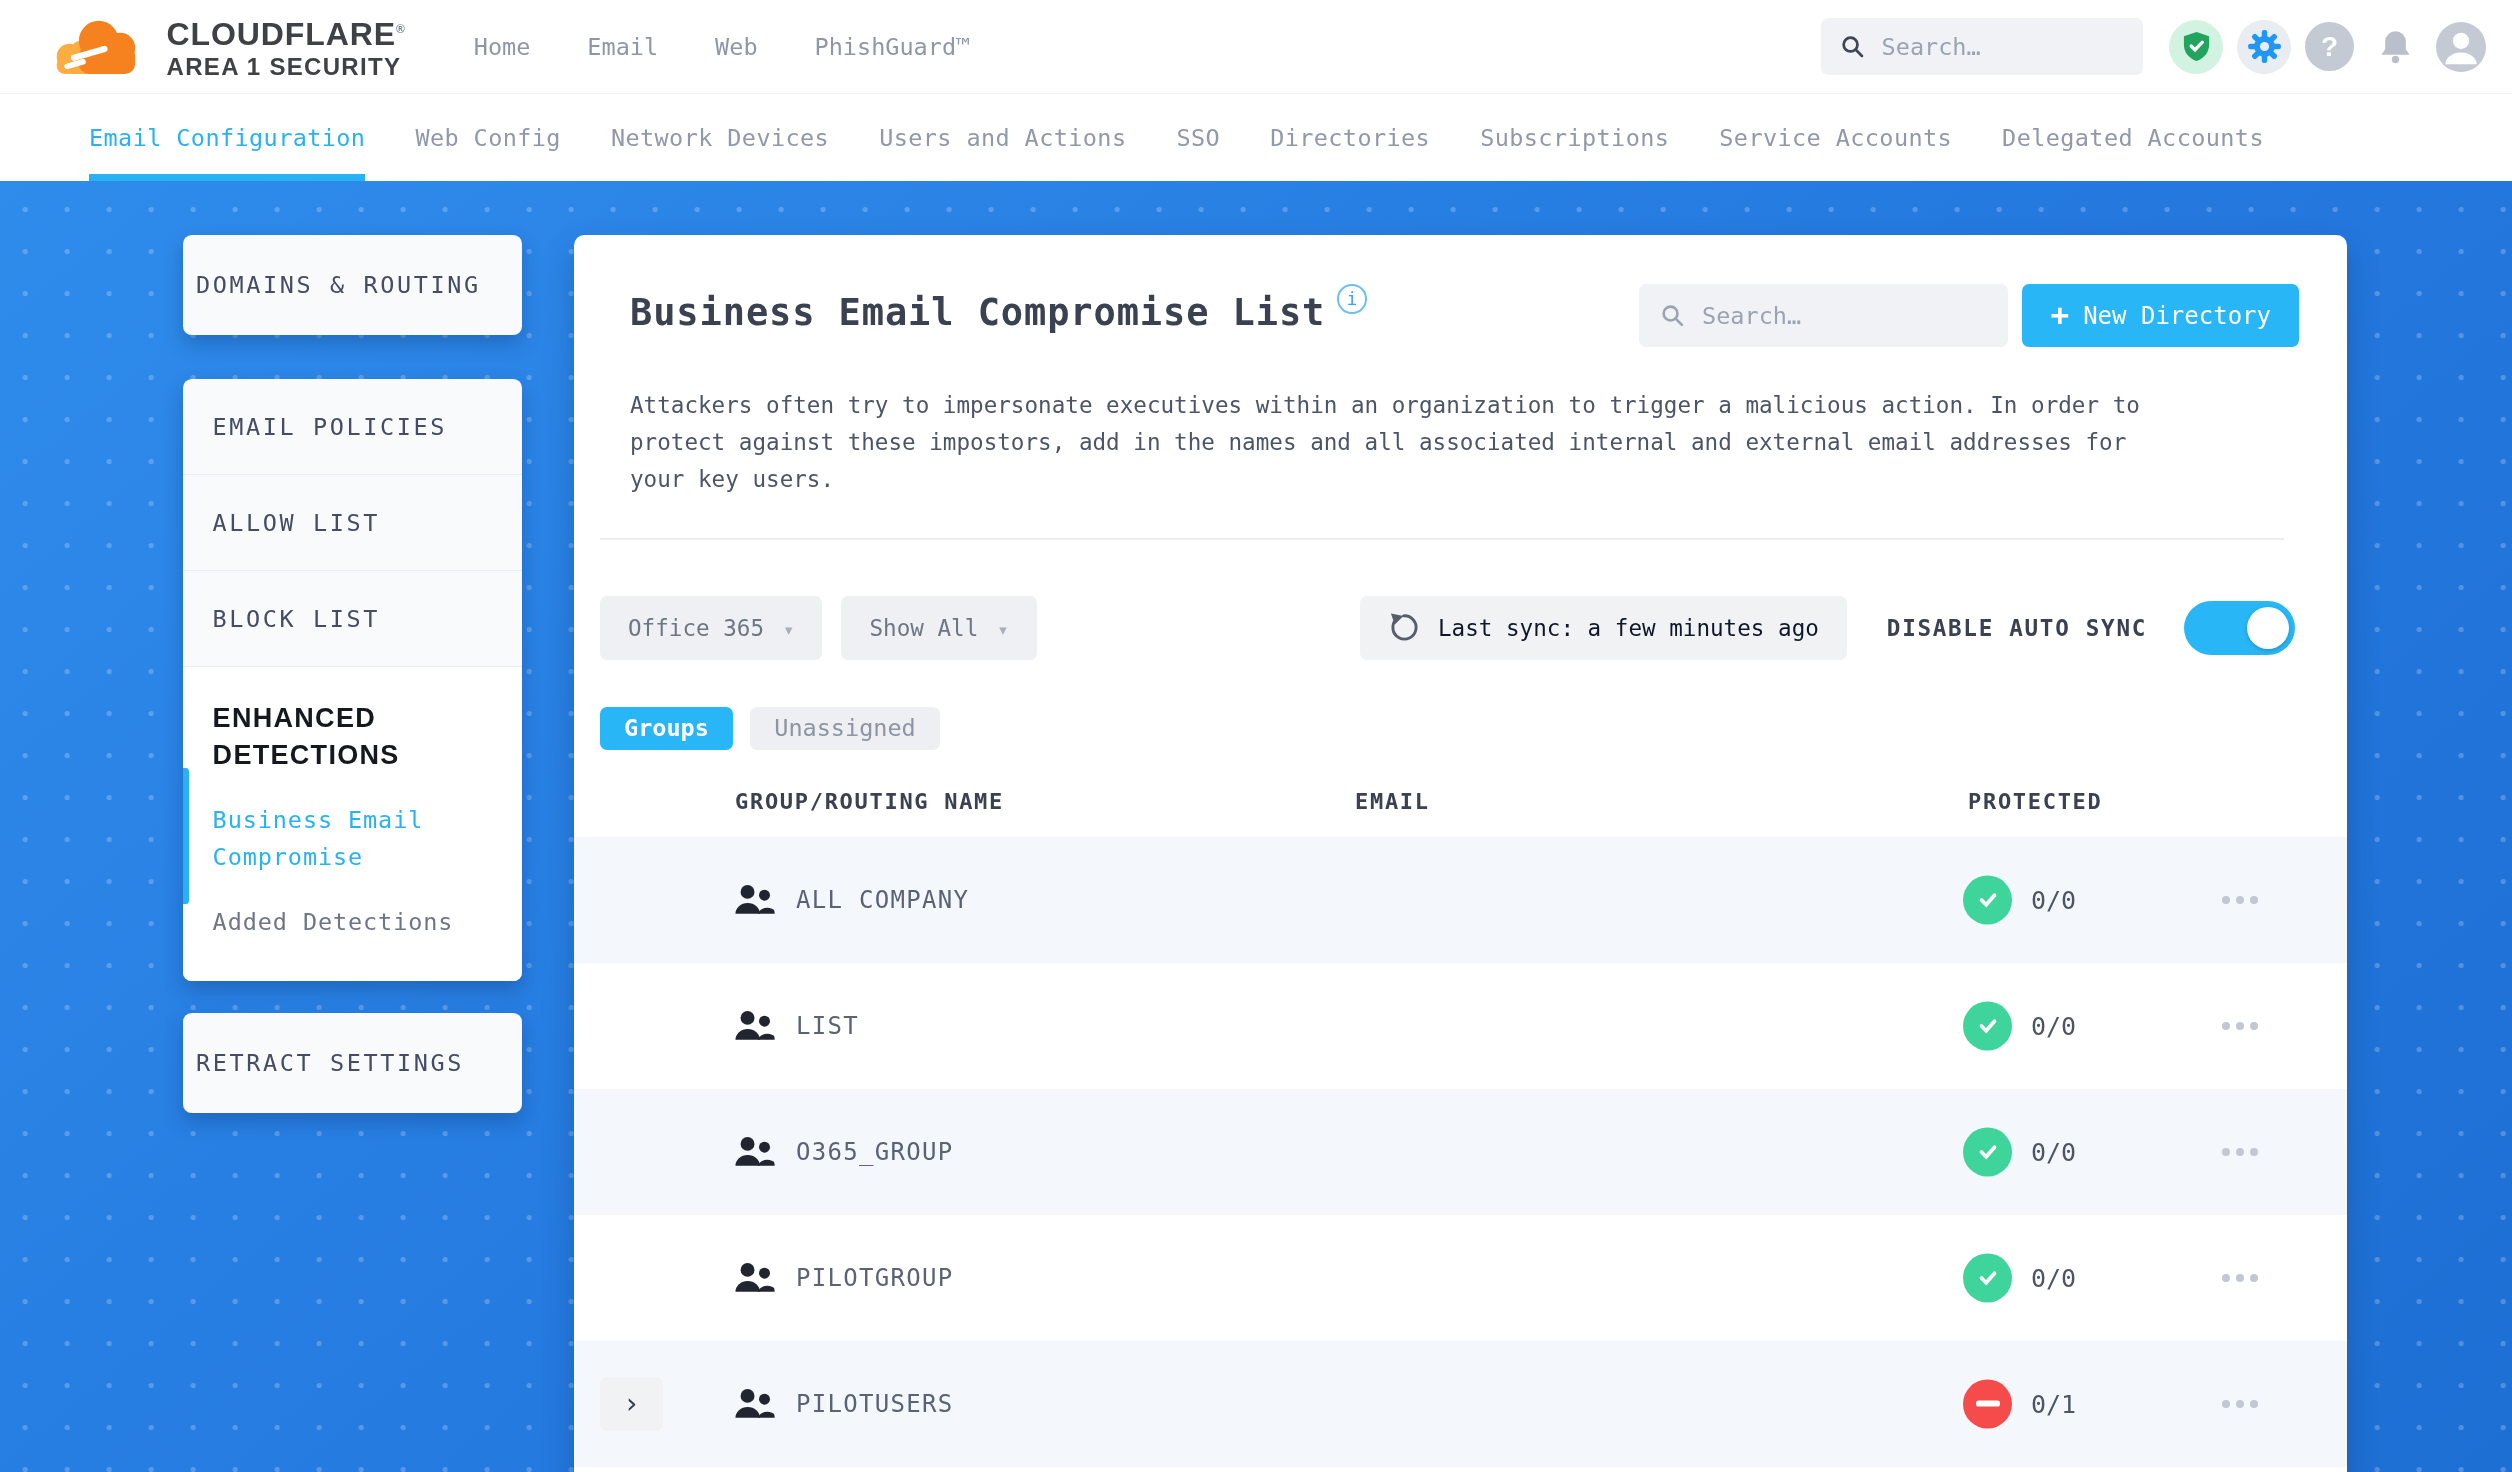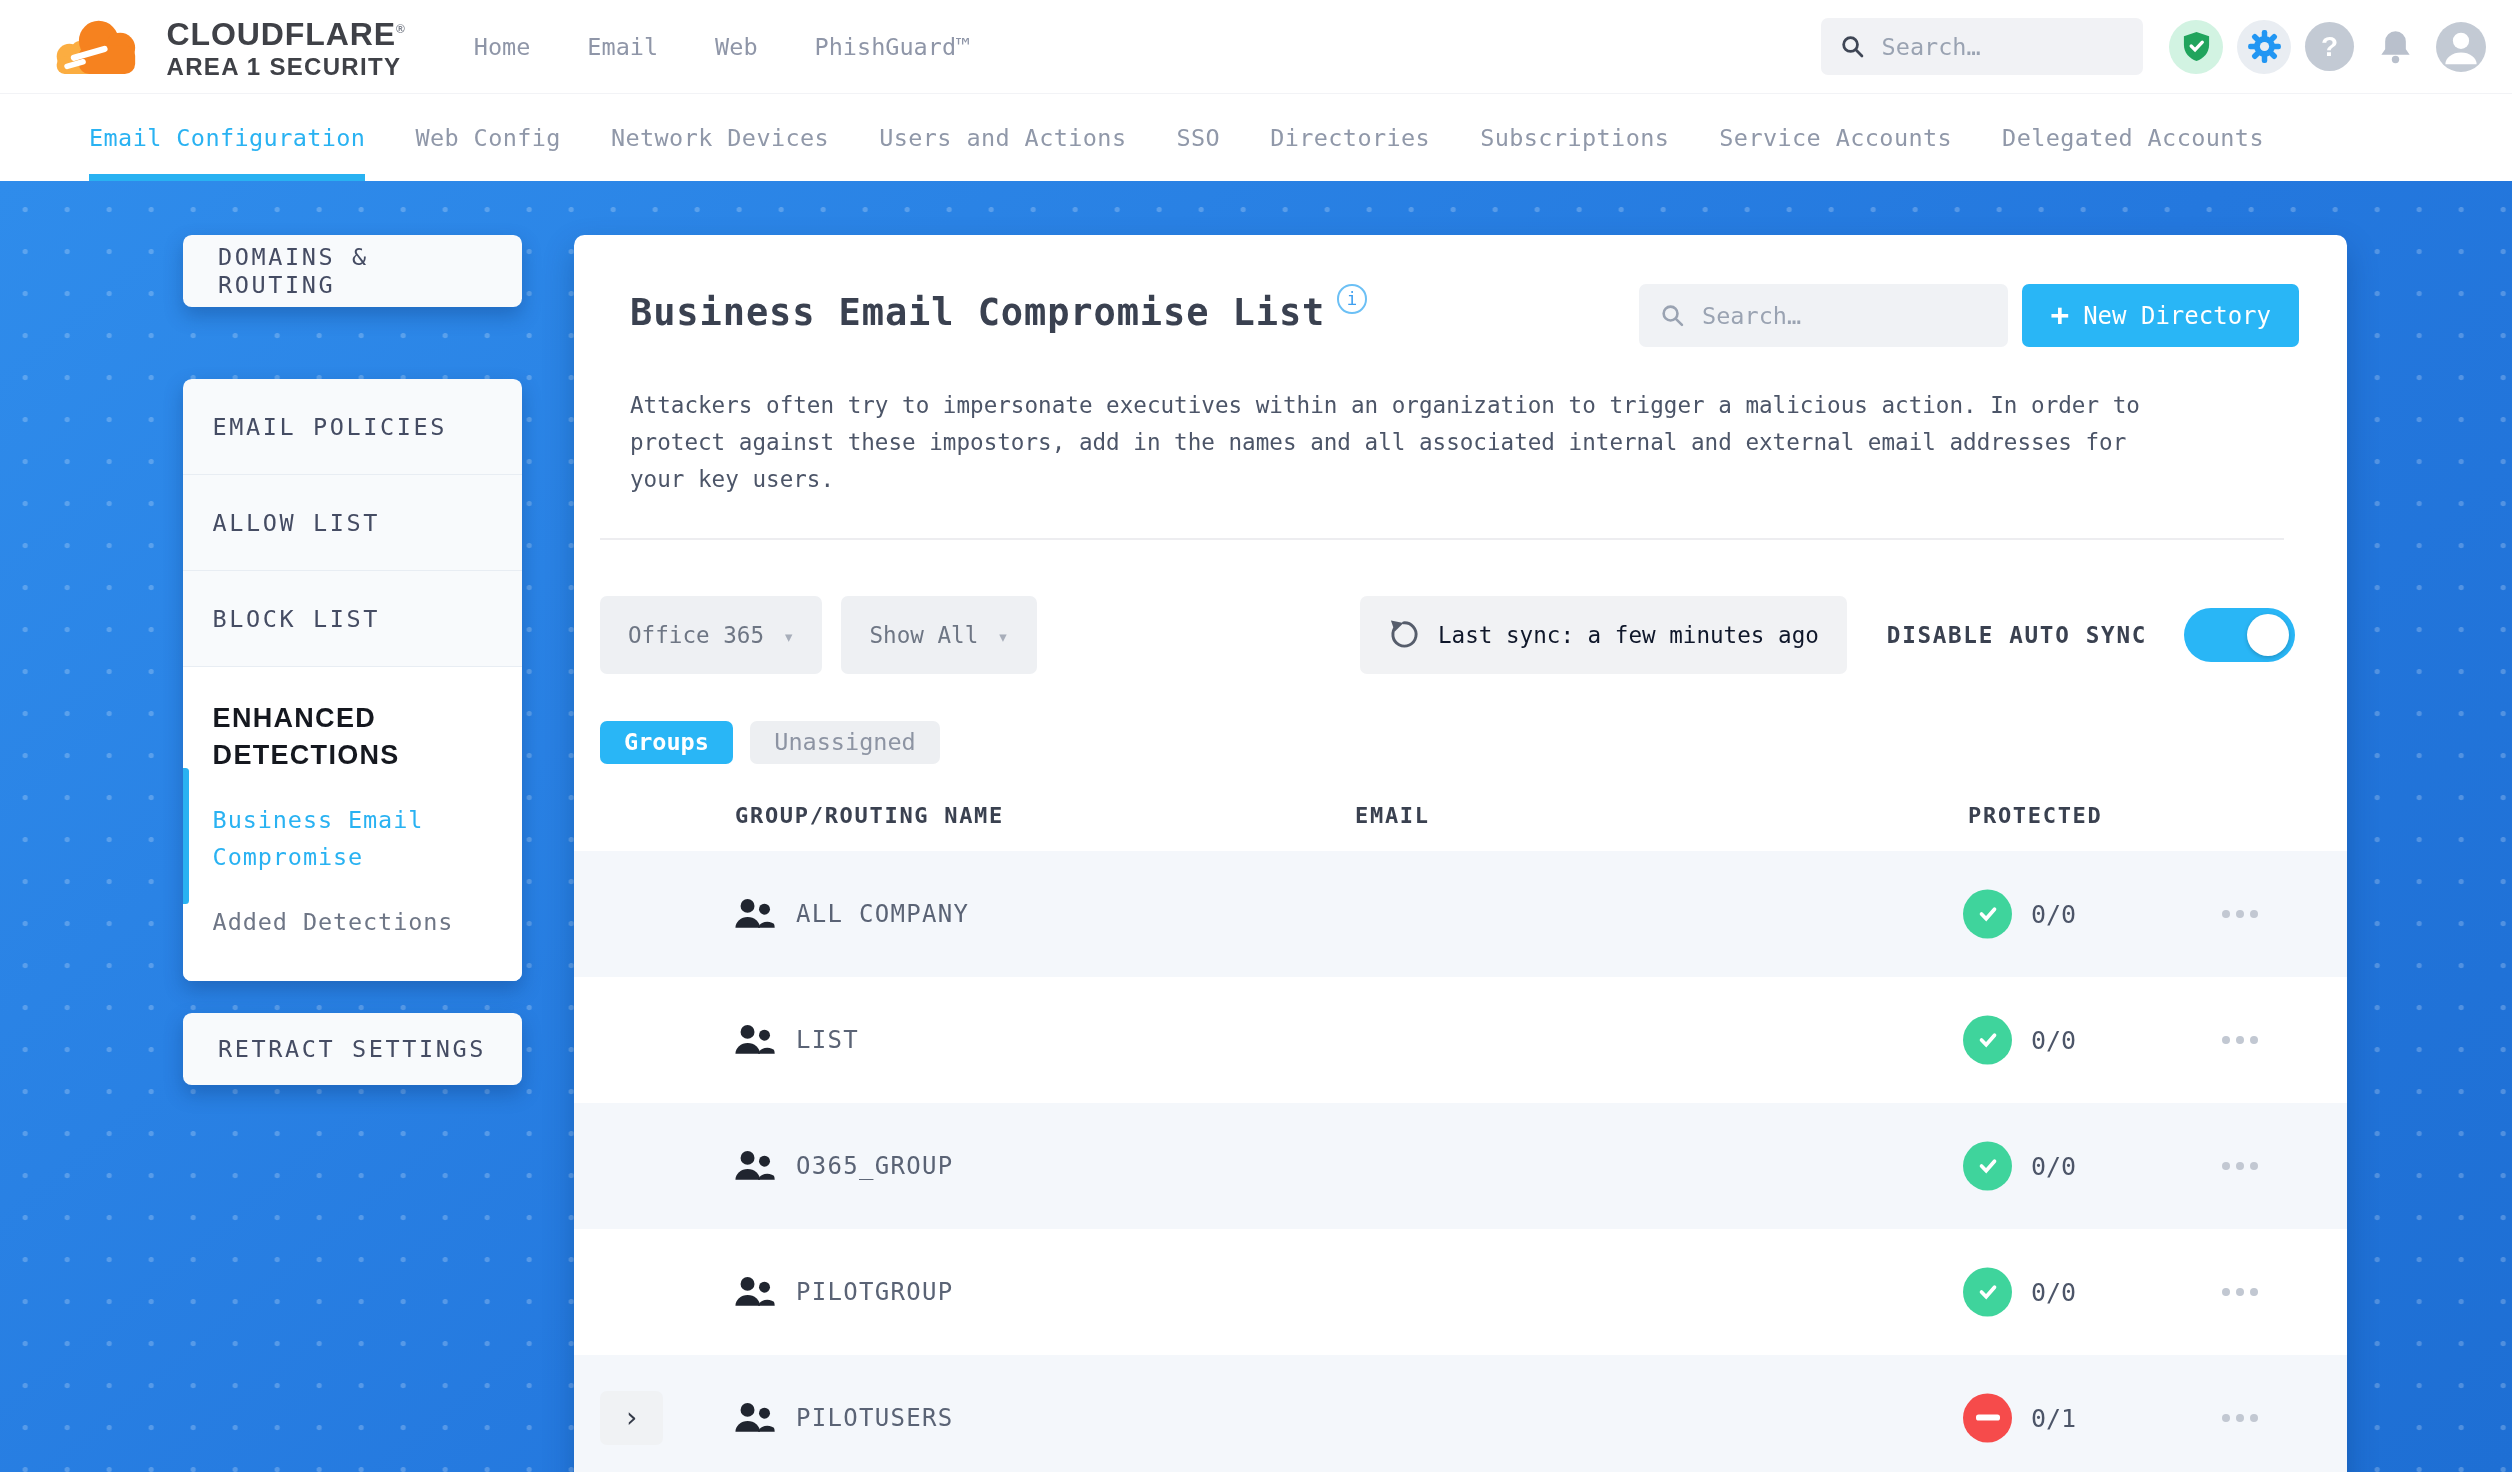--- a/index.html
+++ b/index.html
@@ -44,21 +44,21 @@
   .content { height:1292px; position:relative; overflow:hidden;
     background-image:
       radial-gradient(circle at 2.6px 2.6px, rgba(255,255,255,.22) 0 2.3px, transparent 3px),
       linear-gradient(140deg, #2f8ceb 0%, #2478de 55%, #1e6fd4 100%);
     background-size:42px 42px, cover;
     background-position:22.6px 26px, 0 0; }
 
   
   .scard { position:absolute; left:183px; width:339px; background:#f8fafc; border-radius:8.7px;
            box-shadow:0 8.7px 19px rgba(9,48,104,.30); color:#454c63; }
-  .scard.single { height:72px; display:flex; align-items:center; padding:0 35px;
+  .scard.single { height:100px; display:flex; align-items:center; padding:0 13px;
            font-size:23.5px; letter-spacing:2.6px; cursor:pointer; }
   .scard.c1 { top:54px; }
   .scard.c2 { top:198px; overflow:hidden; }
   .scard.c3 { top:832px; }
   .pitem { height:96px; display:flex; align-items:center; padding:0 29.6px;
            border-bottom:1.7px solid #e8edf3; font-size:23.5px; letter-spacing:2.6px; cursor:pointer; }
   .enhanced { background:#fff; padding:33px 29.6px 40px; position:relative; }
   .etitle { font-family:"Liberation Sans", sans-serif; font-weight:bold; font-size:27px;
             color:#15181f; line-height:37px; letter-spacing:1.3px; max-width:252px; }
   .eitem { font-size:23.5px; line-height:37px; margin-top:28px; color:#6e7686;
@@ -88,21 +88,21 @@
   .newdir { height:63px; padding:0 28px; background:#29b6f6; border:none; border-radius:7px;
           color:#fff; font-size:24px; display:flex; align-items:center; gap:14px;
           font-family:inherit; cursor:pointer; }
   .newdir .plus { font-size:31px; font-weight:bold; line-height:1; margin-top:-2.6px; }
 
   .desc { margin:40px 104px 0 56px; max-width:1530px; font-size:22.6px; line-height:37px;
           color:#4c5568; }
   .divider { height:1.7px; background:#ededf0; margin:40px 63px 0 26px; }
 
   .controls { display:flex; align-items:center; margin:56px 52px 0 26px; }
-  .pill { height:78px; display:flex; align-items:center; gap:19px; padding:0 28px;
+  .pill { height:64px; display:flex; align-items:center; gap:19px; padding:0 28px;
           background:#eef0f3; border-radius:7px; color:#6e7684; font-size:22.6px; cursor:pointer; }
   .pill + .pill { margin-left:19px; }
   .caret::after { content:"▾"; color:#a8aeba; font-size:19px; }
   .grow { flex:1; }
   .sync-pill { background:#f1f2f4; color:#0f172a; cursor:default; }
   .autolabel { margin-left:40px; font-size:22.6px; font-weight:bold; color:#3a4150;
           letter-spacing:1.7px;text-align:center; }
   .toggle { margin-left:37px; width:111px; height:54px; border-radius:27px; background:#cfd5dd;
           position:relative; cursor:pointer; flex:none; }
   .toggle.on { background:#29b6f6; }

